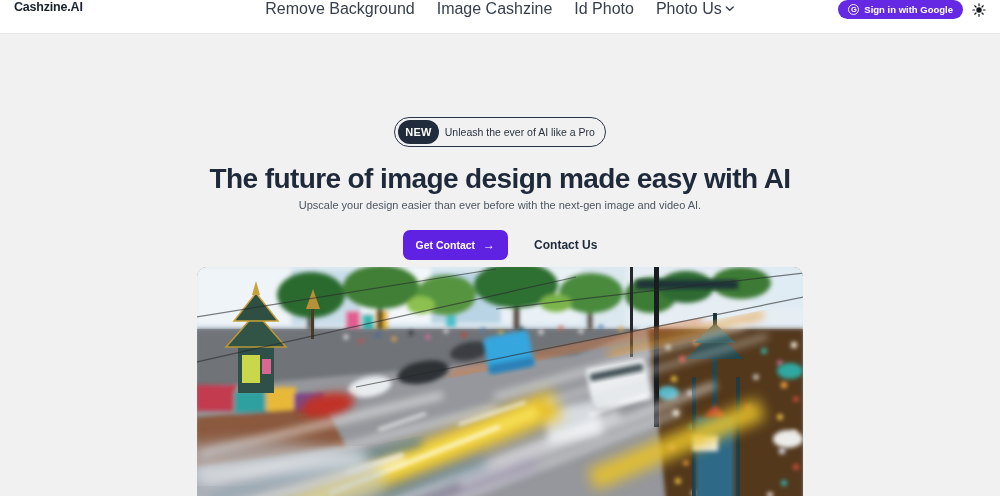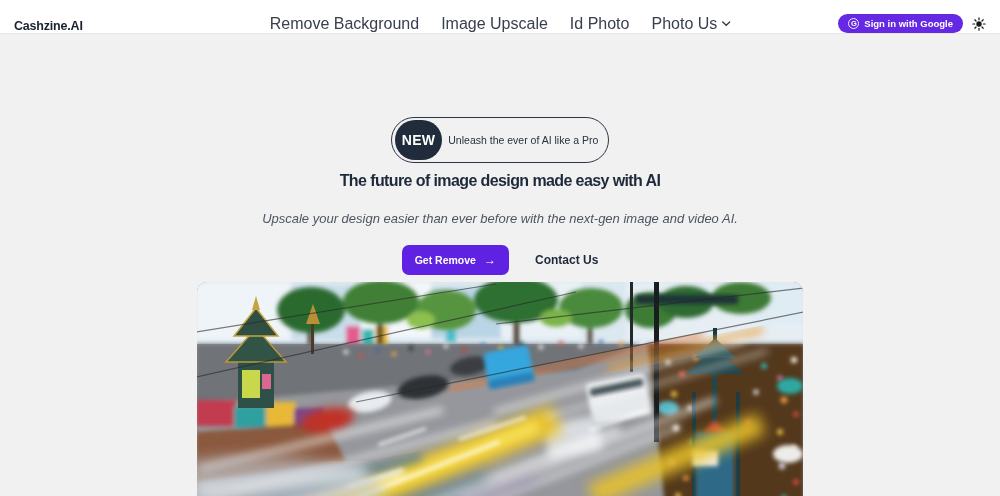--- a/index.html
+++ b/index.html
@@ -6,21 +6,21 @@
   html,body { width:1000px; height:496px; overflow:hidden; }
   body {
     font-family: "Liberation Sans", "DejaVu Sans", sans-serif;
     background:#F1F1F2;
     color:#1F2A3A;
   }
   
   .header {
     position:relative; height:34px; background:#FFFFFF;
     border-bottom:1px solid #E7E7E9;
-    display:flex; align-items:flex-end; padding:0 14px;
+    display:flex; align-items:flex-start; padding:0 14px;
   }
   .logo { font-size:12.5px; font-weight:bold; color:#18222F; letter-spacing:-0.2px; cursor:pointer; }
   .nav {
     position:absolute; left:50%; transform:translateX(-50%);
     display:flex; align-items:center; gap:22px;
   }
   .nav-item { font-size:16px; color:#38404E; cursor:pointer; display:flex; align-items:center; gap:4px; white-space:nowrap; }
   .header-right { margin-left:auto; display:flex; align-items:center; gap:9px; }
   .signin-btn {
     display:inline-flex; align-items:center; gap:5px;
@@ -35,29 +35,29 @@
   }
   .theme-toggle { width:14px; height:14px; display:inline-flex; cursor:pointer; }
   
   .hero { text-align:center; }
   .badge {
     display:inline-flex; align-items:center; gap:6px;
     margin-top:83px; border:1px solid #2A3647; border-radius:999px;
     padding:2px 10px 2px 3px; background:transparent;
   }
   .badge-tag {
-    background:#202B3B; color:#fff; font-size:14px; font-weight:bold;
-    border-radius:999px; padding:12px 7px; letter-spacing:.3px;
+    background:#202B3B; color:#fff; font-size:11px; font-weight:bold;
+    border-radius:999px; padding:6px 7px; letter-spacing:.3px;
   }
   .badge-text { font-size:10.5px; color:#27313F; white-space:nowrap; }
   .hero-title {
-    margin-top:9px; font-size:16px; font-weight:bold; color:#1E2939;
+    margin-top:16px; font-size:28px; font-weight:bold; color:#1E2939;
     letter-spacing:-0.6px; white-space:nowrap;
   }
-  .hero-sub { margin-top:21px; font-size:13px; color:#4C5560;font-style:italic; }
+  .hero-sub { margin-top:4px; font-size:11px; color:#4C5560; }
   .cta-row { margin-top:19px; display:flex; justify-content:center; align-items:center; gap:26px; }
   .btn-primary {
     display:inline-flex; align-items:center; gap:8px; cursor:pointer;
     background:#6022E2; color:#fff; border:none; border-radius:7px;
     padding:8px 13px; font-size:10.5px; font-weight:bold; font-family:inherit;
   }
   .btn-primary .arrow { font-size:12px; font-weight:normal; }
   .btn-secondary {
     background:none; border:none; cursor:pointer; font-family:inherit;
     font-size:12px; font-weight:bold; color:#1E2939;
@@ -72,21 +72,21 @@
 </head>
 <body>
 
 <header class="header">
   <div class="logo">Cashzine.AI</div>
   <nav class="nav">
     <span class="nav-item">
         <span>Remove Background</span>
       </span>
     <span class="nav-item">
-        <span>Image Upscale</span>
+        <span>Image Cashzine</span>
       </span>
     <span class="nav-item">
         <span>Id Photo</span>
       </span>
     <span class="nav-item">
       <span>Photo Us</span>
       <svg width="9" height="6" viewBox="0 0 9 6">
           <path d="M1 1 L4.5 4.3 L8 1" stroke="#38404E" stroke-width="1.4" fill="none" stroke-linecap="round"></path>
         </svg>
     </span>
@@ -116,21 +116,21 @@
 
 <main class="hero">
   <div class="badge">
     <span class="badge-tag">NEW</span>
     <span class="badge-text">Unleash the ever of AI like a Pro</span>
   </div>
   <h1 class="hero-title">The future of image design made easy with AI</h1>
   <p class="hero-sub">Upscale your design easier than ever before with the next-gen image and video AI.</p>
   <div class="cta-row">
     <button class="btn-primary">
-      <span>Get Remove</span>
+      <span>Get Contact</span>
       <span class="arrow">→</span>
     </button>
     <button class="btn-secondary">Contact Us</button>
   </div>
 
   <div class="hero-image" aria-label="Motion-blurred night traffic on a busy Thai street with golden shrine pagodas, green trees, white buildings, a yellow taxi light streak and a crowded market with teal pavilion roofs">
     <svg viewBox="0 0 608 234" preserveAspectRatio="xMidYMid slice">
       <defs>
         <filter id="b2" x="-30%" y="-30%" width="160%" height="160%">
             <feGaussianBlur stdDeviation="2"></feGaussianBlur>

